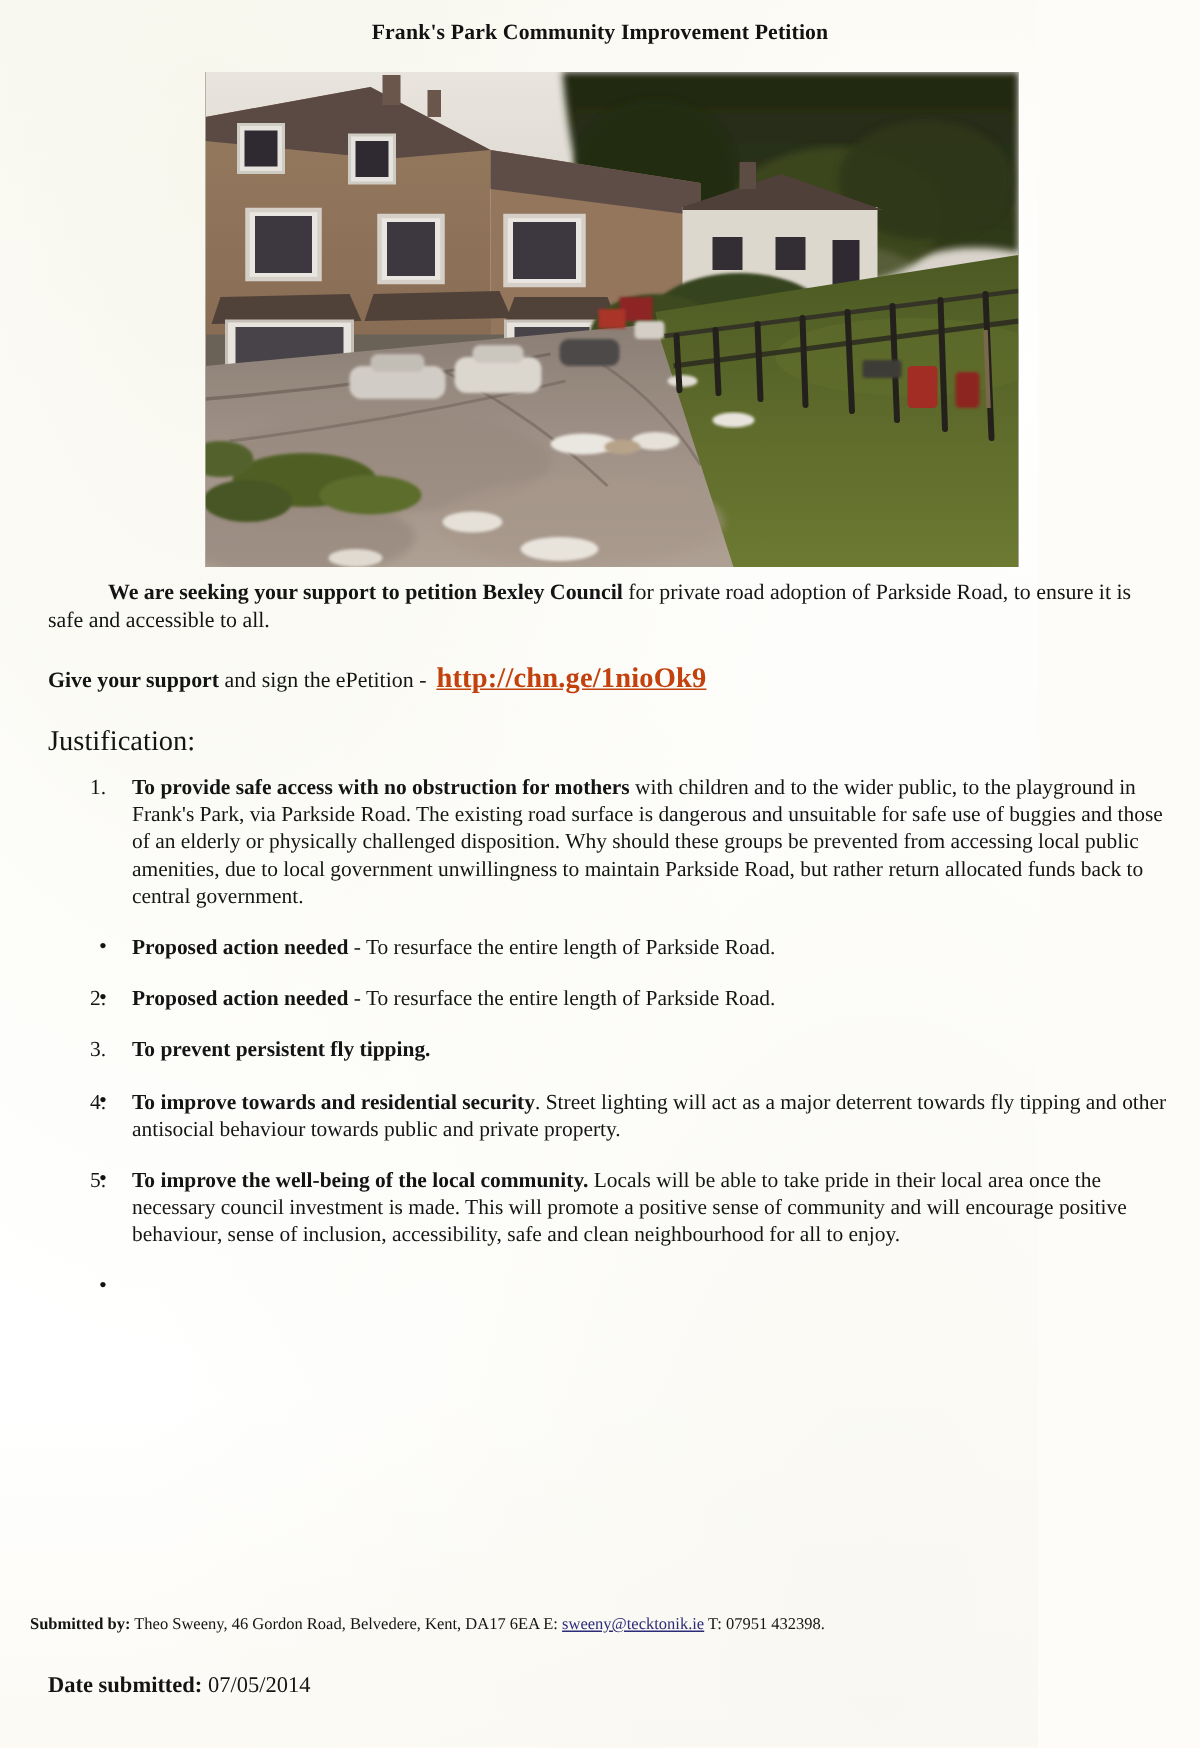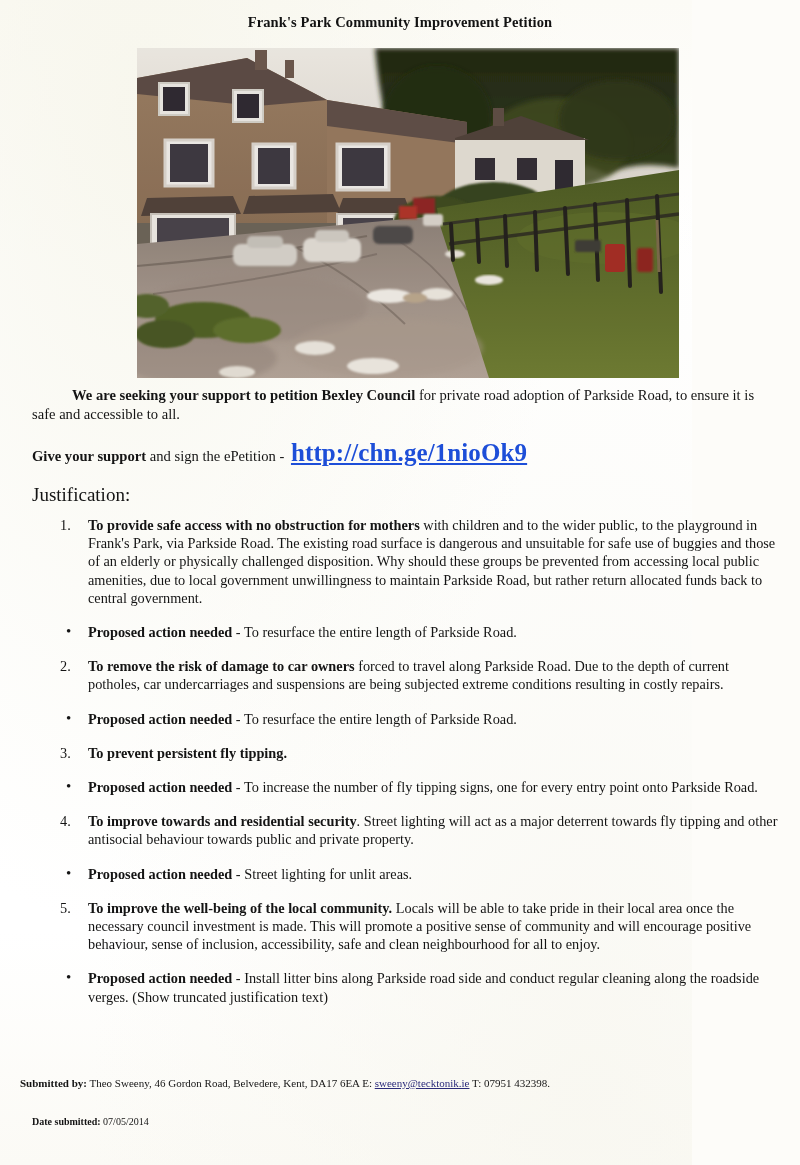--- a/index.html
+++ b/index.html
@@ -74,23 +74,23 @@
     position: absolute;
     left: 32px;
     top: 442px;
     width: 742px;
     font-size: 14.6px;
     line-height: 21px;
     color: #141414;
   }
   .support-line b { font-weight: bold; }
   .epetition-url {
-    font-size: 25px;
+    font-size: 19px;
     font-weight: bold;
-    color: #1d4ed8;
+    color: #c2410c;
     letter-spacing: 0.1px;
     margin-left: 3px;
   }
 
   .justification-label {
     position: absolute;
     left: 32px;
     top: 484px;
     font-size: 19px;
     color: #141414;
@@ -140,21 +140,21 @@
   }
   .submitted b { font-weight: bold; }
   .email-link {
     color: #2b2b7a;
     text-decoration: underline;
   }
   .date-line {
     position: absolute;
     left: 32px;
     top: 1116px;
-    font-size: 10px;
+    font-size: 15px;
     color: #141414;
   }
   .date-line b { font-weight: bold; }
 </style>
 </head>
 <body>
 
 <div class="page">
   <div class="paper-tint"></div>
 
@@ -326,56 +326,52 @@
       <span class="body"><b>To provide safe access with no obstruction for mothers</b><span> with children and to the wider public, to the playground in Frank's Park, via Parkside Road. The existing road surface is dangerous and unsuitable for safe use of buggies and those of an elderly or physically challenged disposition. Why should these groups be prevented from accessing local public amenities, due to local government unwillingness to maintain Parkside Road, but rather return allocated funds back to central government.</span></span>
     </div>
 
     <div class="item bullet">
       <span class="marker">•</span>
       <span class="body"><b>Proposed action needed</b><span> - To resurface the entire length of Parkside Road.</span></span>
     </div>
 
     <div class="item">
       <span class="marker">2.</span>
-      <span class="body"><b>To remove the risk of damage to car owners</b><span> forced to travel along Parkside Road. Due to the depth of current potholes, car undercarriages and suspensions are being subjected extreme conditions resulting in costly repairs.</span></span>
     </div>
 
     <div class="item bullet">
       <span class="marker">•</span>
       <span class="body"><b>Proposed action needed</b><span> - To resurface the entire length of Parkside Road.</span></span>
     </div>
 
     <div class="item">
       <span class="marker">3.</span>
       <span class="body"><b>To prevent persistent fly tipping.</b><span></span></span>
     </div>
 
     <div class="item bullet">
       <span class="marker">•</span>
-      <span class="body"><b>Proposed action needed</b><span> - To increase the number of fly tipping signs, one for every entry point onto Parkside Road.</span></span>
     </div>
 
     <div class="item">
       <span class="marker">4.</span>
       <span class="body"><b>To improve towards and residential security</b><span>. Street lighting will act as a major deterrent towards fly tipping and other antisocial behaviour towards public and private property.</span></span>
     </div>
 
     <div class="item bullet">
       <span class="marker">•</span>
-      <span class="body"><b>Proposed action needed</b><span> - Street lighting for unlit areas.</span></span>
     </div>
 
     <div class="item">
       <span class="marker">5.</span>
       <span class="body"><b>To improve the well-being of the local community.</b><span> Locals will be able to take pride in their local area once the necessary council investment is made. This will promote a positive sense of community and will encourage positive behaviour, sense of inclusion, accessibility, safe and clean neighbourhood for all to enjoy.</span></span>
     </div>
 
     <div class="item bullet">
       <span class="marker">•</span>
-      <span class="body"><b>Proposed action needed</b><span> - Install litter bins along Parkside road side and conduct regular cleaning along the roadside verges. (Show truncated justification text)</span></span>
     </div>
   </div>
 
   <div class="submitted">
     <b>Submitted by:</b><span> Theo Sweeny, 46 Gordon Road, Belvedere, Kent, DA17 6EA  E: </span><a class="email-link" href="#">sweeny@tecktonik.ie</a><span> T: 07951 432398.</span>
   </div>
 
   <div class="date-line">
     <b>Date submitted:</b><span> 07/05/2014</span>
   </div>

